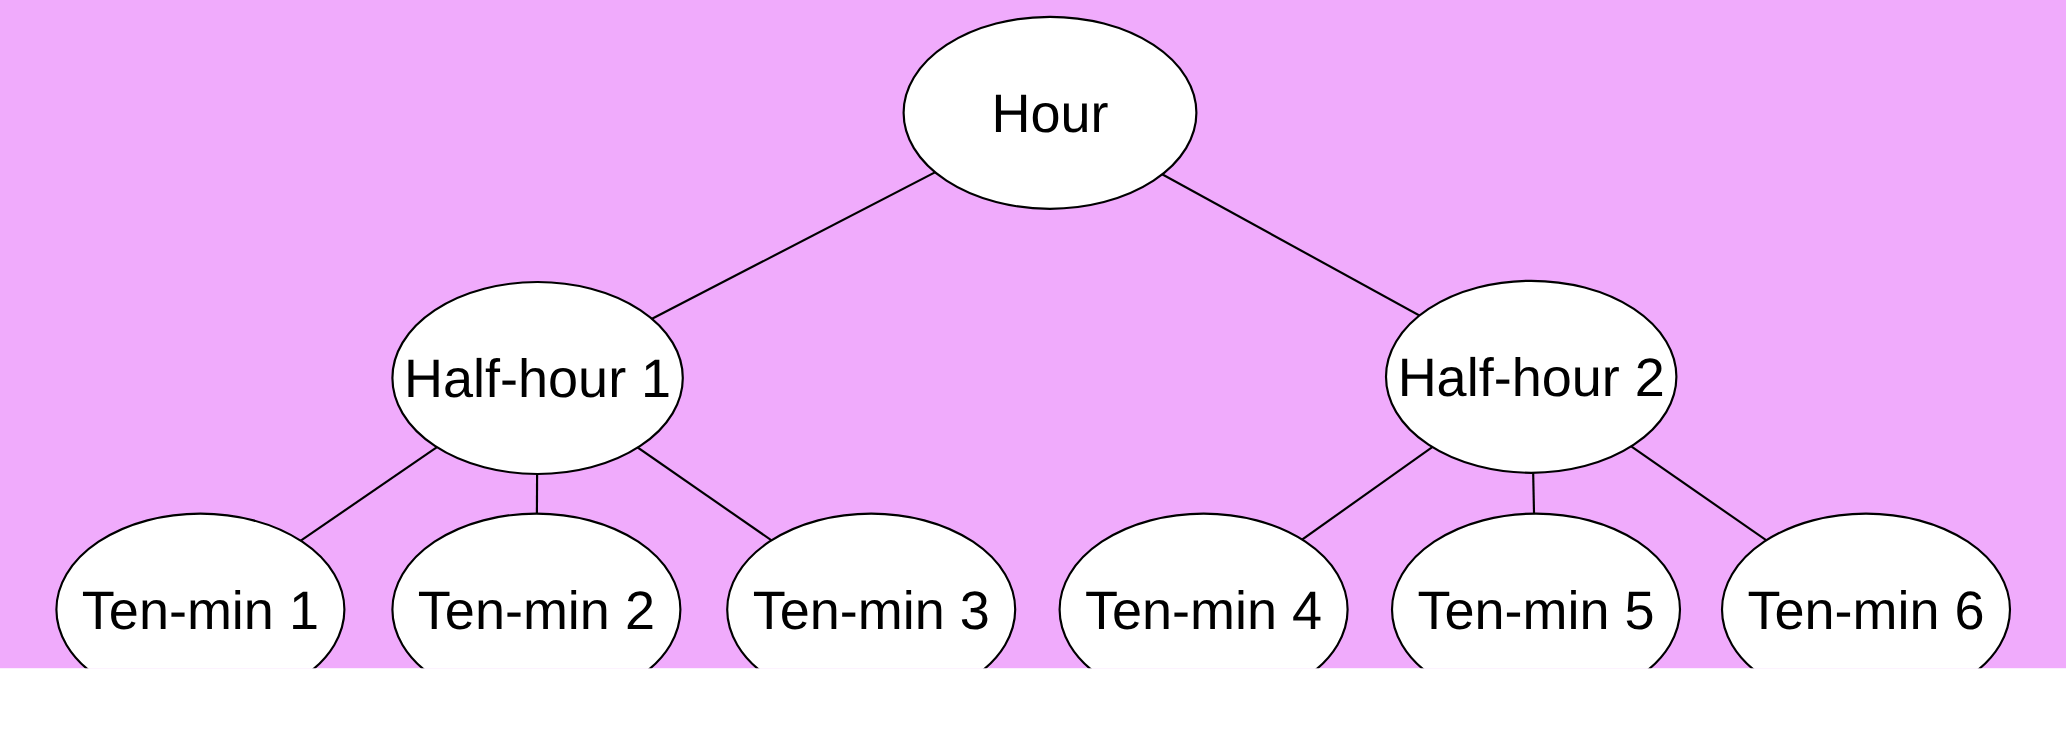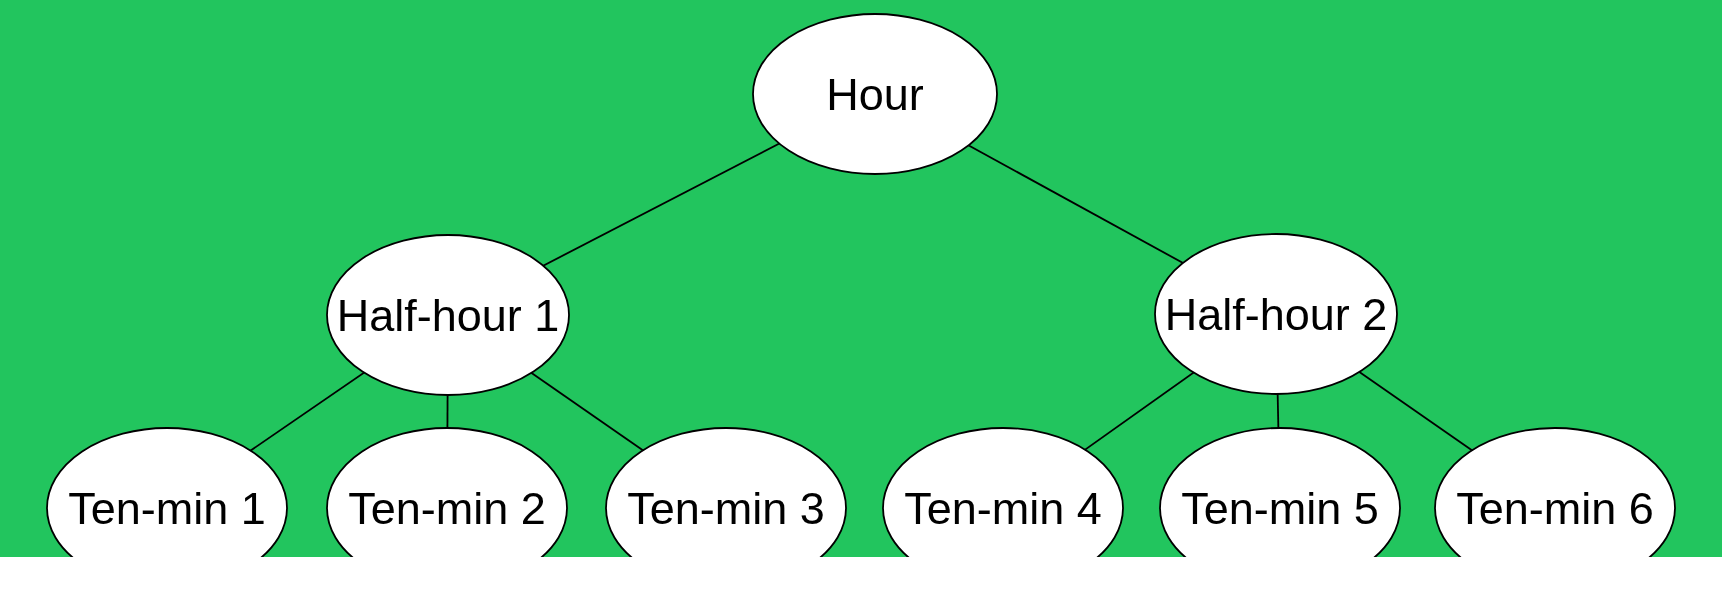--- a/index.html
+++ b/index.html
@@ -4,21 +4,21 @@
 <style>
   html, body {
     margin: 0;
     padding: 0;
     background: #ffffff;
   }
   .canvas-wrap {
     width: 1722px;
     height: 557px;
     position: relative;
-    background: #22c55e;
+    background: #f0abfc;
     overflow: hidden;
   }
   svg {
     display: block;
   }
   .edge {
     stroke: #000000;
     stroke-width: 1.8;
     fill: none;
   }

